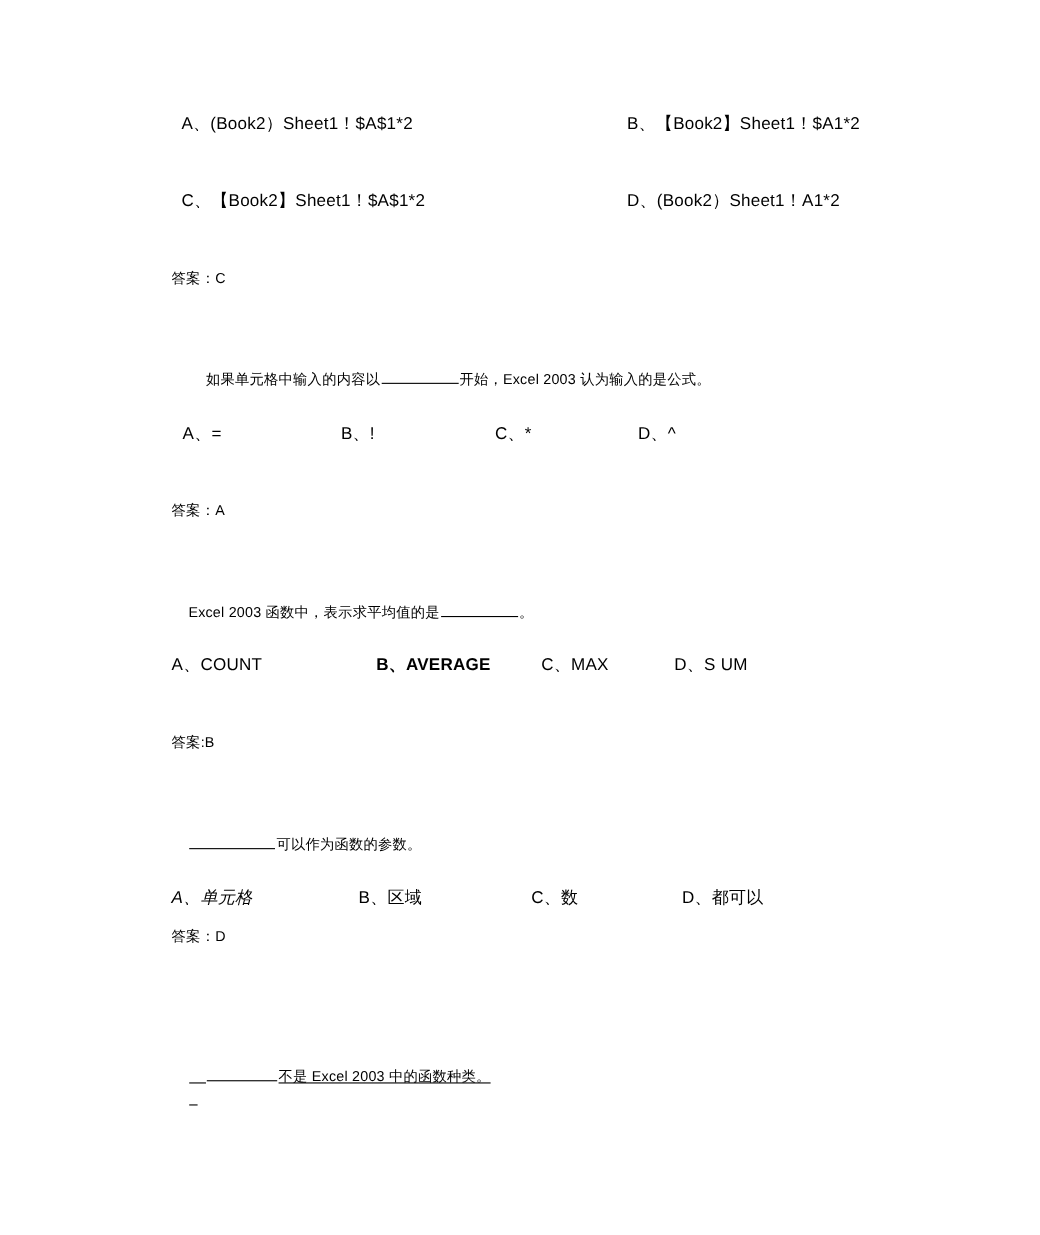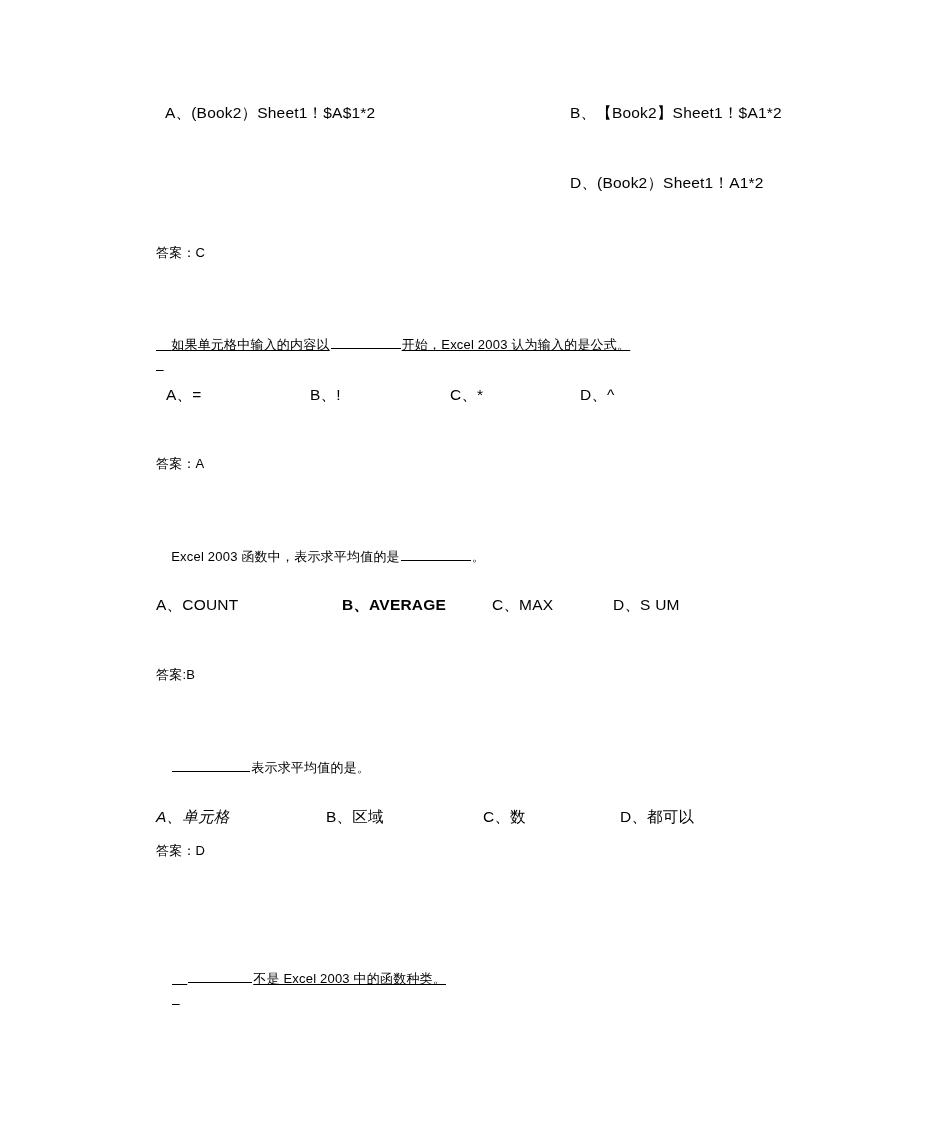--- a/index.html
+++ b/index.html
@@ -50,25 +50,26 @@
   .b6 { width: 64px; }
 </style>
 </head>
 <body>
 
 <div class="page">
 
   <div class="col" style="left:165px; top:103px;">A、(Book2）Sheet1！$A$1*2</div>
   <div class="col" style="left:570px; top:103px;">B、【Book2】Sheet1！$A1*2</div>
 
+  <div class="col" style="left:165px; top:173px;">C、【Book2】Sheet1！$A$1*2</div>
   <div class="col" style="left:570px; top:173px;">D、(Book2）Sheet1！A1*2</div>
 
   <div class="line" style="left:156px; top:243px;">答案：C</div>
 
-  <div class="line" style="left:156px; top:313px;text-decoration:underline;">
+  <div class="line" style="left:172px; top:313px;">
     <span>如果单元格中输入的内容以</span><span class="blank b7"></span><span>开始，Excel 2003 认为输入的是公式。</span>
   </div>
 
   <div class="col" style="left:166px; top:385px;">A、=</div>
   <div class="col" style="left:310px; top:385px;">B、!</div>
   <div class="col" style="left:450px; top:385px;">C、*</div>
   <div class="col" style="left:580px; top:385px;">D、^</div>
 
   <div class="line" style="left:156px; top:454px;">答案：A</div>
 
@@ -77,21 +78,21 @@
   </div>
 
   <div class="col" style="left:156px; top:595px;">A、COUNT</div>
   <div class="col" style="left:342px; top:595px;font-weight:bold;">B、AVERAGE</div>
   <div class="col" style="left:492px; top:595px;">C、MAX</div>
   <div class="col" style="left:613px; top:595px;">D、S UM</div>
 
   <div class="line" style="left:156px; top:665px;">答案:B</div>
 
   <div class="line" style="left:156px; top:736px;">
-    <span></span><span class="blank b8"></span><span>表示求平均值的是。</span>
+    <span></span><span class="blank b8"></span><span>可以作为函数的参数。</span>
   </div>
 
   <div class="col" style="left:156px; top:807px;font-style:italic;">A、单元格</div>
   <div class="col" style="left:326px; top:807px;">B、区域</div>
   <div class="col" style="left:483px; top:807px;">C、数</div>
   <div class="col" style="left:620px; top:807px;">D、都可以</div>
 
   <div class="line" style="left:156px; top:841px;">答案：D</div>
 
   <div class="line" style="left:172px; top:947px;text-decoration:underline;">

